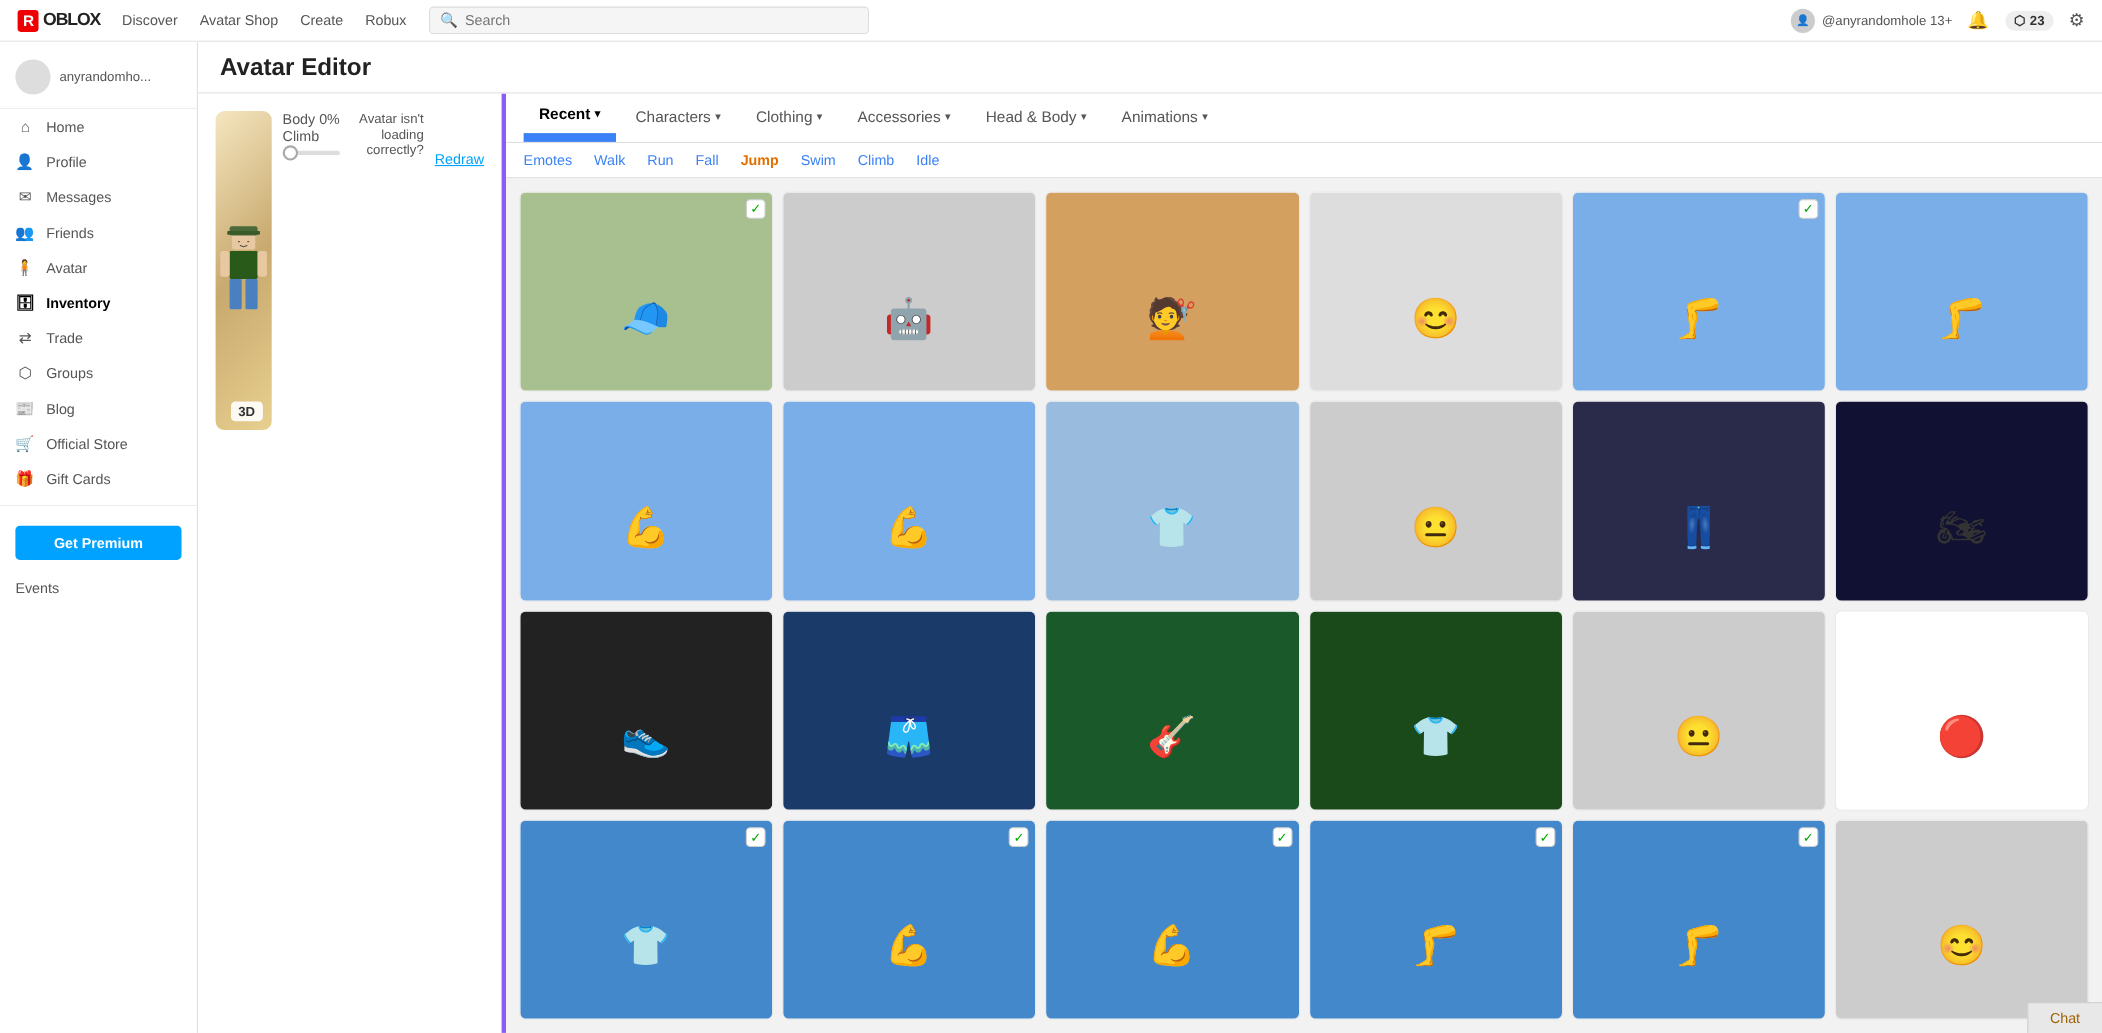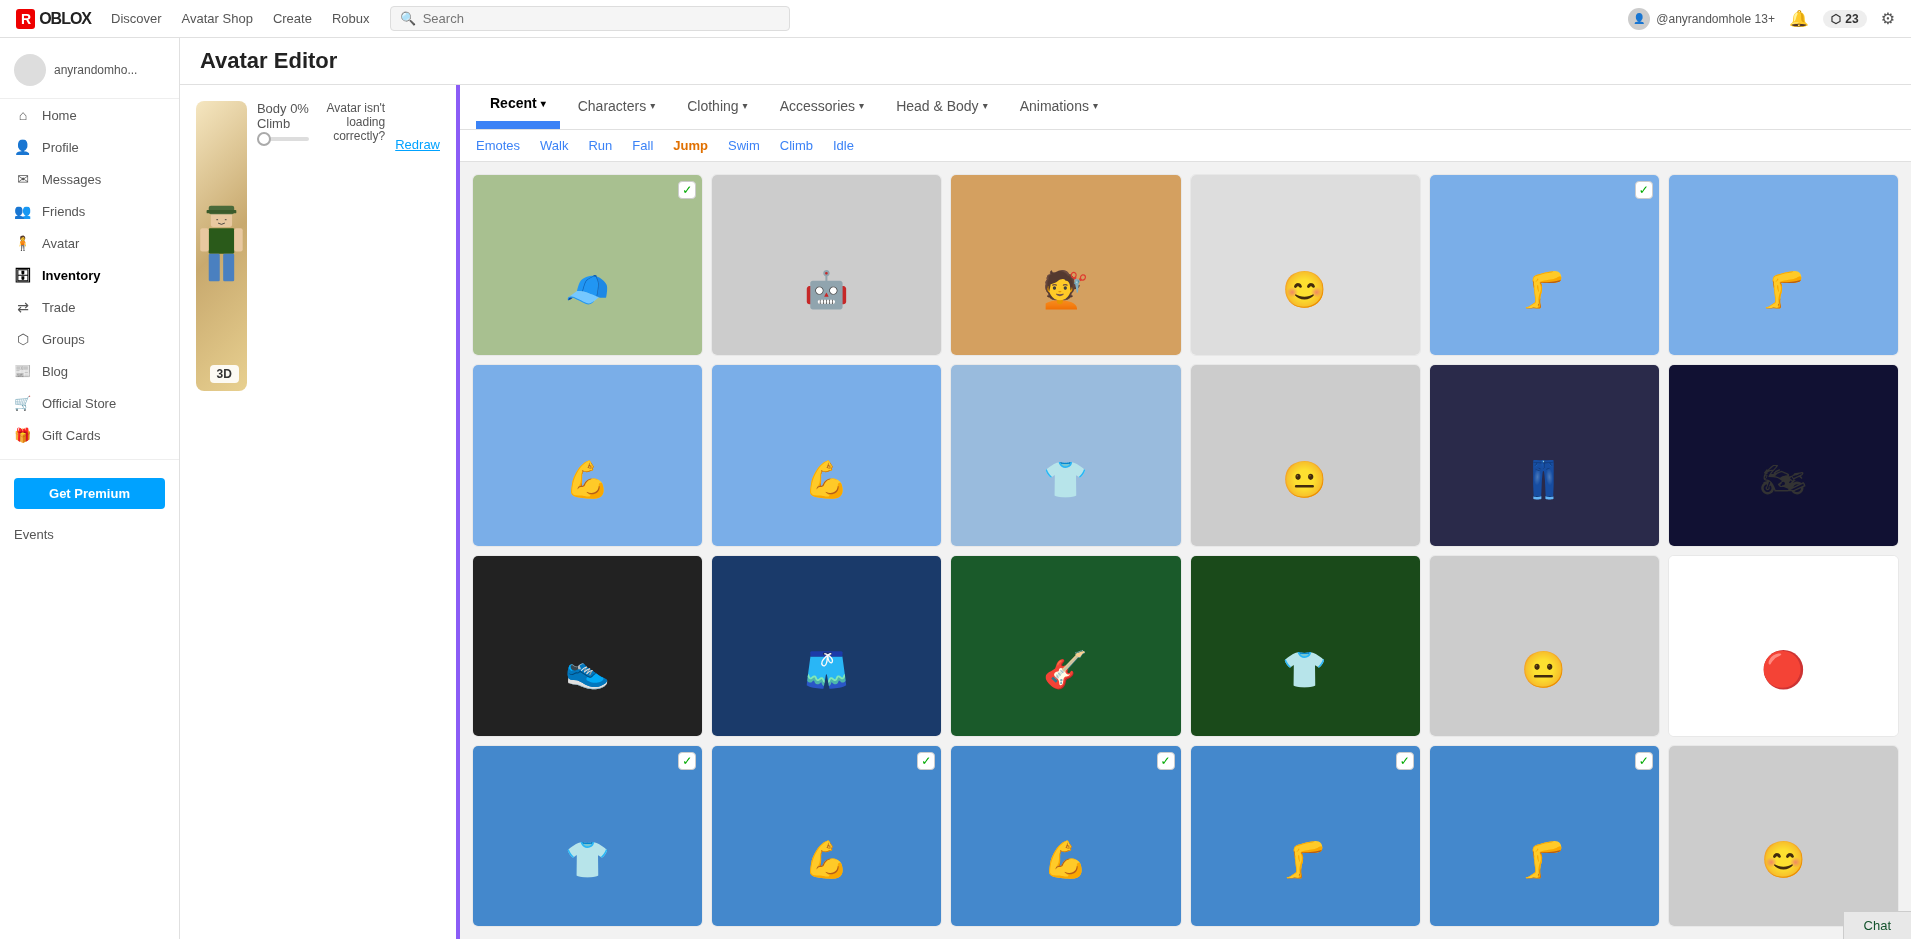--- a/index.html
+++ b/index.html
@@ -77,21 +77,21 @@
     .sub-tab { font-size:13px; color:#3b82f6; cursor:pointer; padding:2px 0; }
     .sub-tab.active { color:#e07000; font-weight:600; }
 
     
     .items-grid { flex:1; overflow-y:auto; padding:12px; display:grid; grid-template-columns: repeat(6, 1fr); gap:8px; align-content:start; }
     .item-card { background:#fff; border-radius:6px; overflow:hidden; cursor:pointer; position:relative; border:1px solid #e8e8e8; }
     .item-card .checkmark { position:absolute; top:6px; right:6px; width:18px; height:18px; background:#fff; border-radius:4px; display:flex; align-items:center; justify-content:center; font-size:12px; color:#0a0; border:1px solid #ccc; z-index:2; }
     .item-img { width:100%; aspect-ratio:1; background:#e8e8e8; display:flex; align-items:center; justify-content:center; font-size:40px; overflow:hidden; position:relative; }
 
     
-    .chat-btn { position:fixed; bottom:0; right:0; background:#e8e8e8; padding:6px 20px; font-size:13px; color:#14532d; cursor:pointer; border-top:1px solid #ccc; border-left:1px solid #ccc; }
+    .chat-btn { position:fixed; bottom:0; right:0; background:#e8e8e8; padding:6px 20px; font-size:13px; color:#a16207; cursor:pointer; border-top:1px solid #ccc; border-left:1px solid #ccc; }
   </style>
 </head>
 <body>
 
 <div class="topnav">
   <div class="topnav-logo">
     <span class="logo-box">R</span>
     <span style="color:#222;font-weight:900;font-size:16px;">OBLOX</span>
   </div>
   <div class="topnav-links">

